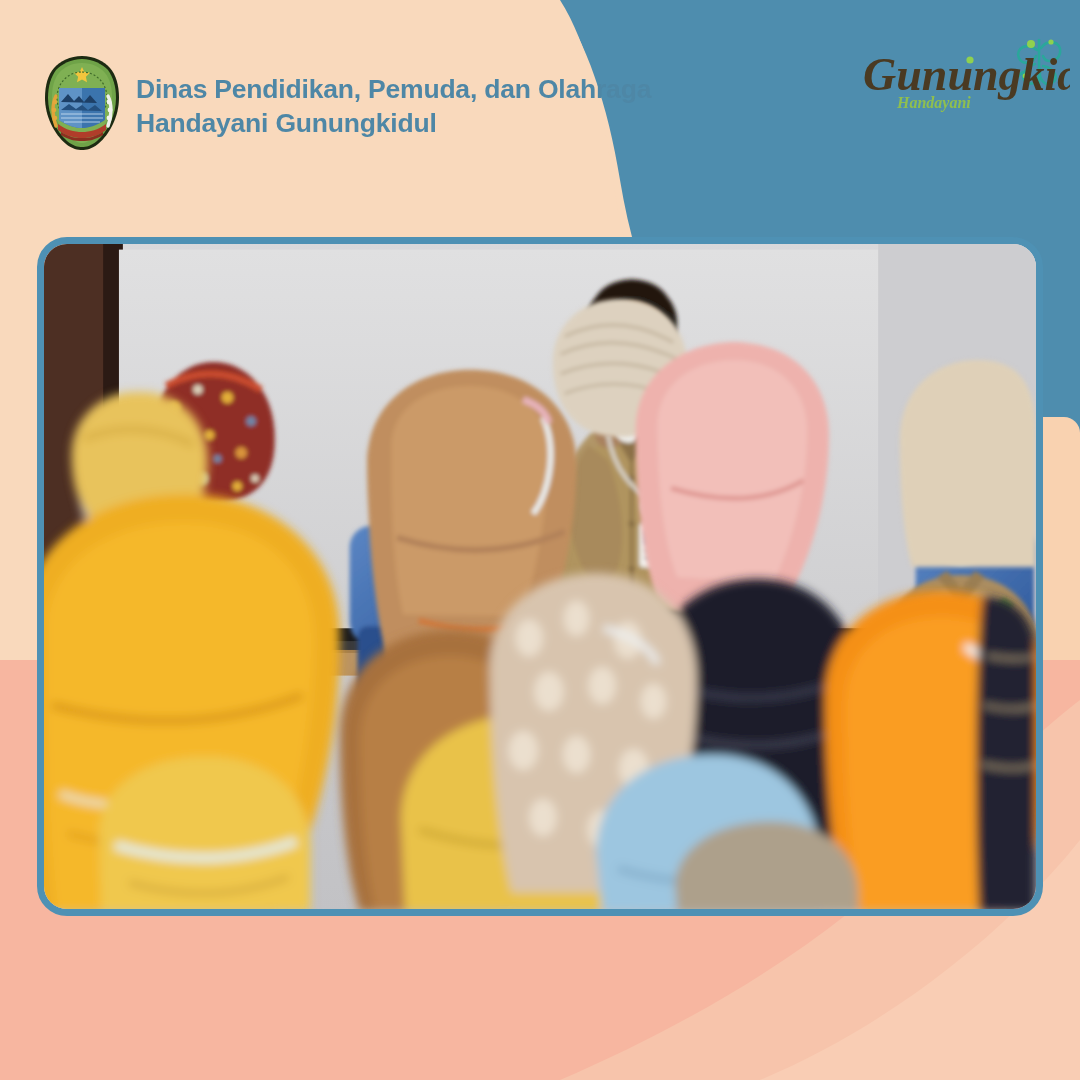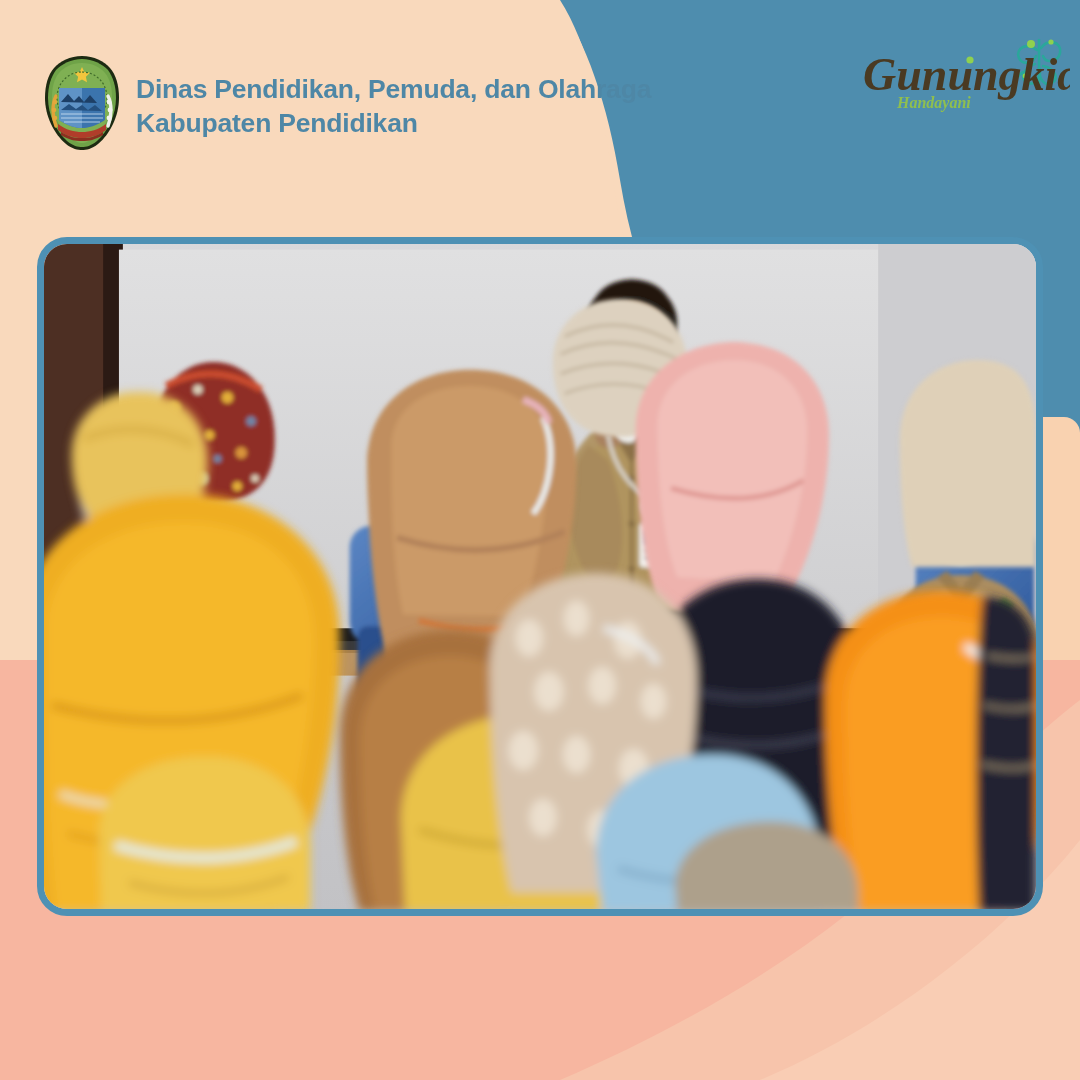--- a/index.html
+++ b/index.html
@@ -112,21 +112,21 @@
       <circle cx="67" cy="48" r="2.4" fill="#f2f3ee"></circle>
         <circle cx="68" cy="56" r="2.4" fill="#f2f3ee"></circle>
       <circle cx="67" cy="64" r="2.4" fill="#f2f3ee"></circle>
       <circle cx="13" cy="48" r="2.3" fill="#e5a83c"></circle>
         <circle cx="12" cy="56" r="2.3" fill="#e5a83c"></circle>
       <circle cx="13" cy="64" r="2.3" fill="#e5a83c"></circle>
     </svg>
 
     <div class="org-title">
       <span>Dinas Pendidikan, Pemuda, dan Olahraga</span>
-      <span class="l2">Kabupaten Pendidikan</span>
+      <span class="l2">Handayani Gunungkidul</span>
     </div>
 
     <svg class="gk-logo" viewBox="0 0 215 110">
 
       <g fill="none" stroke="#2aa79b" stroke-width="2.6" stroke-linecap="round">
         <path d="M182,30 C172,22 160,28 164,38 C167,45 178,44 181,36"></path>
         <path d="M186,28 C194,18 207,22 205,33 C203,42 191,44 188,36"></path>
         <path d="M180,44 C168,48 164,60 173,63 C181,66 187,56 184,48"></path>
         <path d="M188,46 C199,48 205,58 197,63 C190,67 183,59 185,49"></path>
         <path d="M184,20 L184,68"></path>

